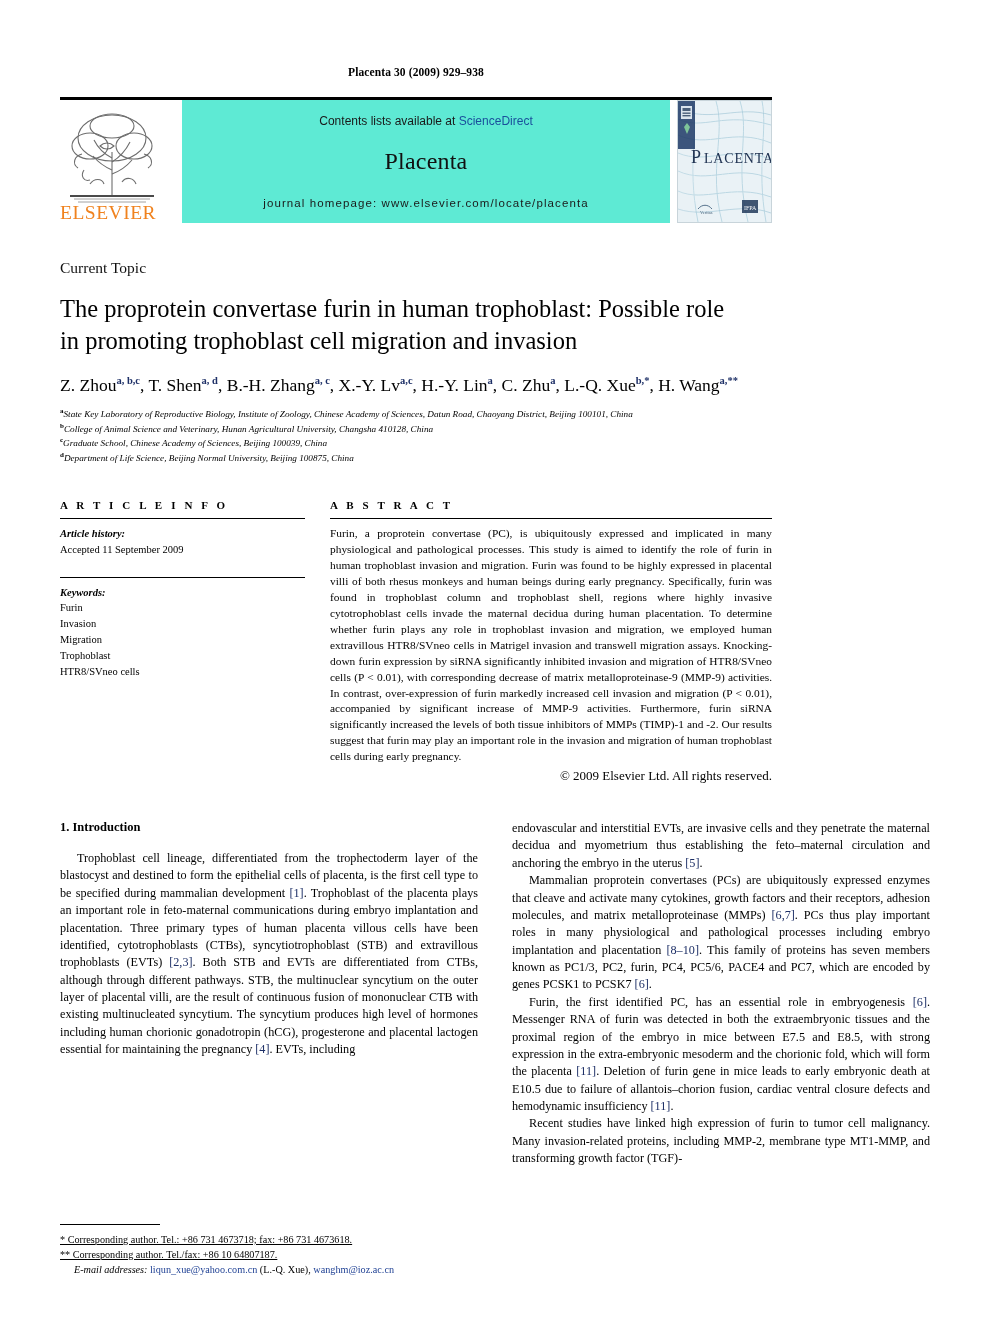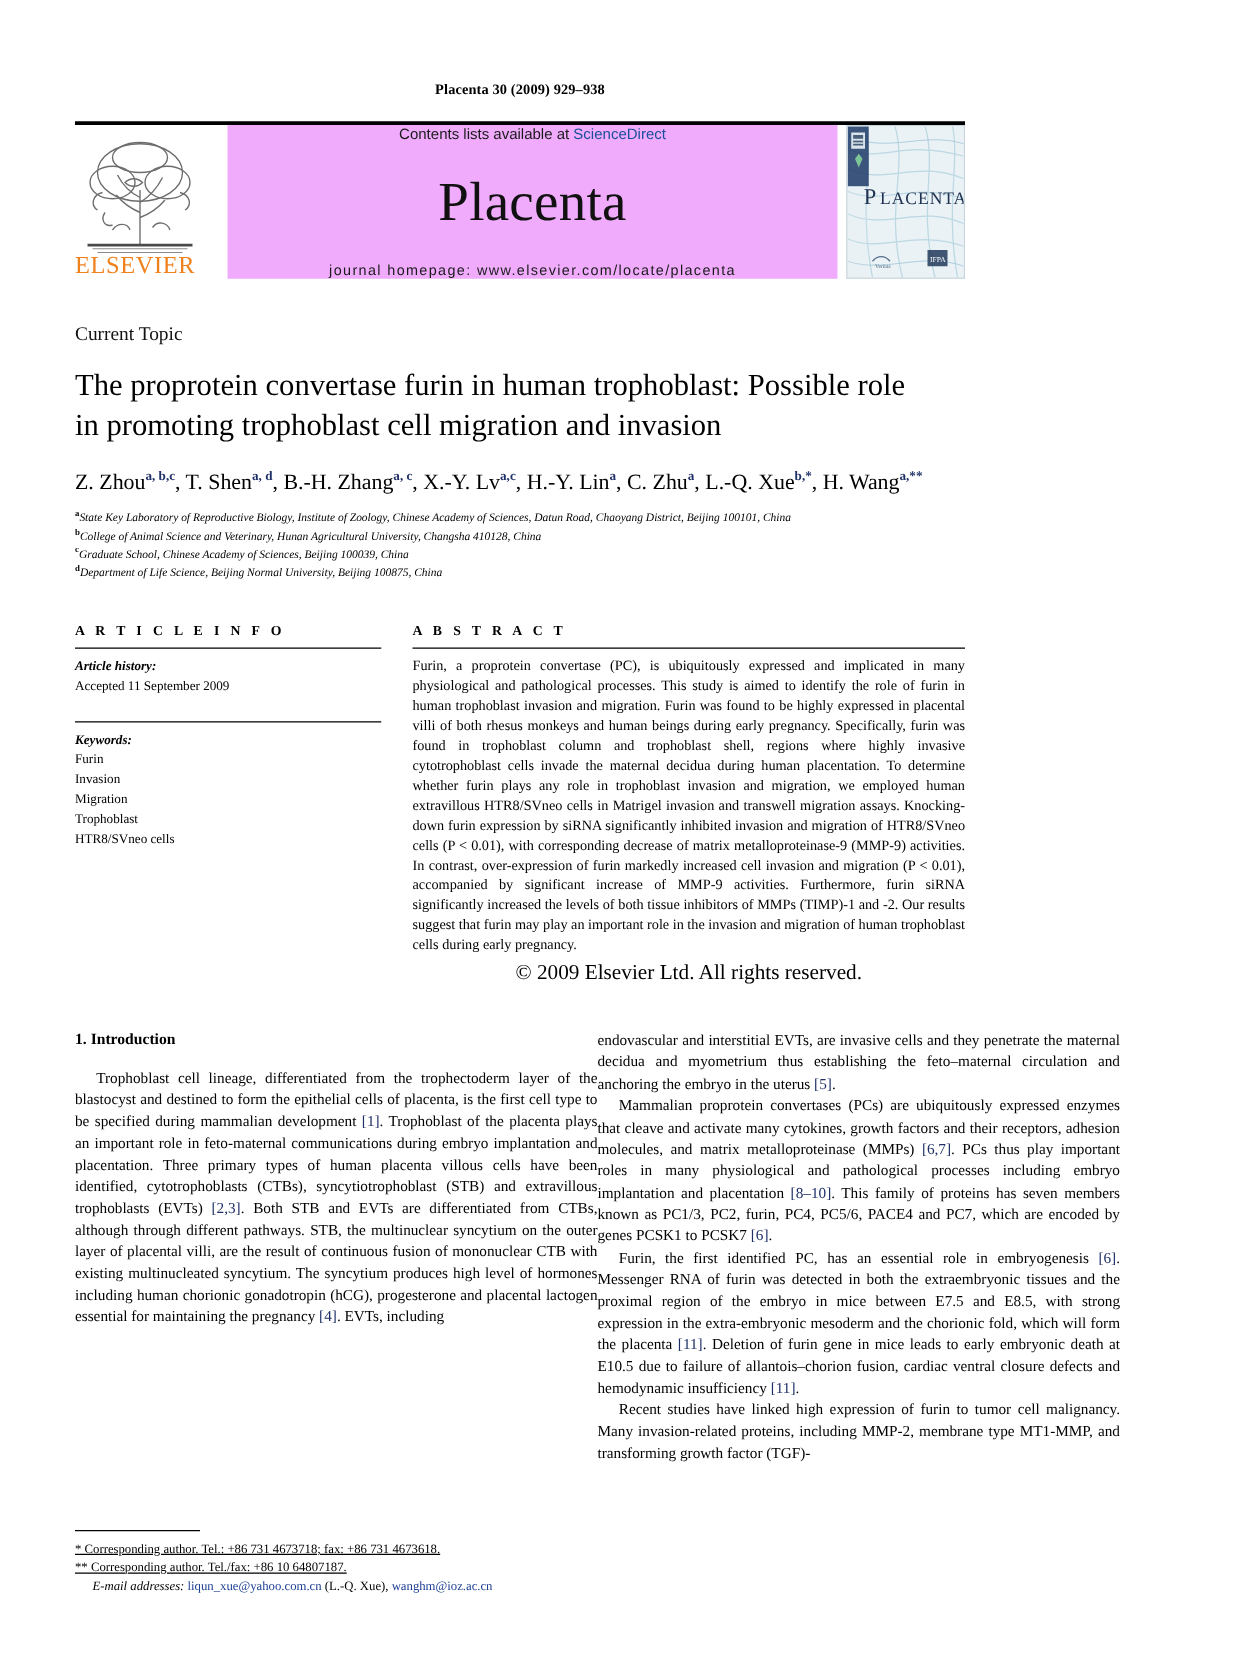--- a/index.html
+++ b/index.html
@@ -54,40 +54,40 @@
   .elsevier-word {
     font-family: "Liberation Serif", serif;
     font-size: 19.5px;
     letter-spacing: 0.5px;
     color: #F0821E;
     line-height: 1;
     padding-bottom: 1px;
   }
   .journal-box {
     flex: 1 1 auto;
-    background: #f0abfc;
+    background: #5eead4;
     display: flex;
     flex-direction: column;
     align-items: center;
-    justify-content: space-between;
+    justify-content: center;
     box-sizing: border-box;
     margin-left: 7px;
     margin-right: 7px;
   }
   .contents-line {
     font-family: "Liberation Sans", sans-serif;
     font-size: 12px;
     color: #1a1a1a;
   }
   .contents-line .sd {
     color: #1a4f9c;
   }
   .journal-name {
     font-family: "Liberation Serif", serif;
-    font-size: 44px;
+    font-size: 24px;
     margin-top: 20px;
     color: #111;
     letter-spacing: 0.2px;
   }
   .homepage-line {
     font-family: "Liberation Sans", sans-serif;
     font-size: 11.5px;
     letter-spacing: 1.1px;
     margin-top: 22px;
     color: #1a1a1a;
@@ -179,28 +179,29 @@
     line-height: 1.52;
   }
   .abstract-body {
     font-size: 11.4px;
     line-height: 1.395;
     text-align: justify;
     color: #000;
   }
   .copyright {
     margin-top: 3px;
-    text-align: center;
-    font-size: 17px;
+    text-align: right;
+    font-size: 13px;
   }
 
   
   .body-cols {
     margin-top: 36px;
     display: flex;
+    gap: 34px;
   }
   .bcol { width: 418px; flex: 0 0 418px; position: relative; }
   .sec-title {
     font-size: 12.5px;
     font-weight: bold;
     margin-bottom: 15px;
   }
   .para {
     font-size: 12.2px;
     line-height: 1.425;

